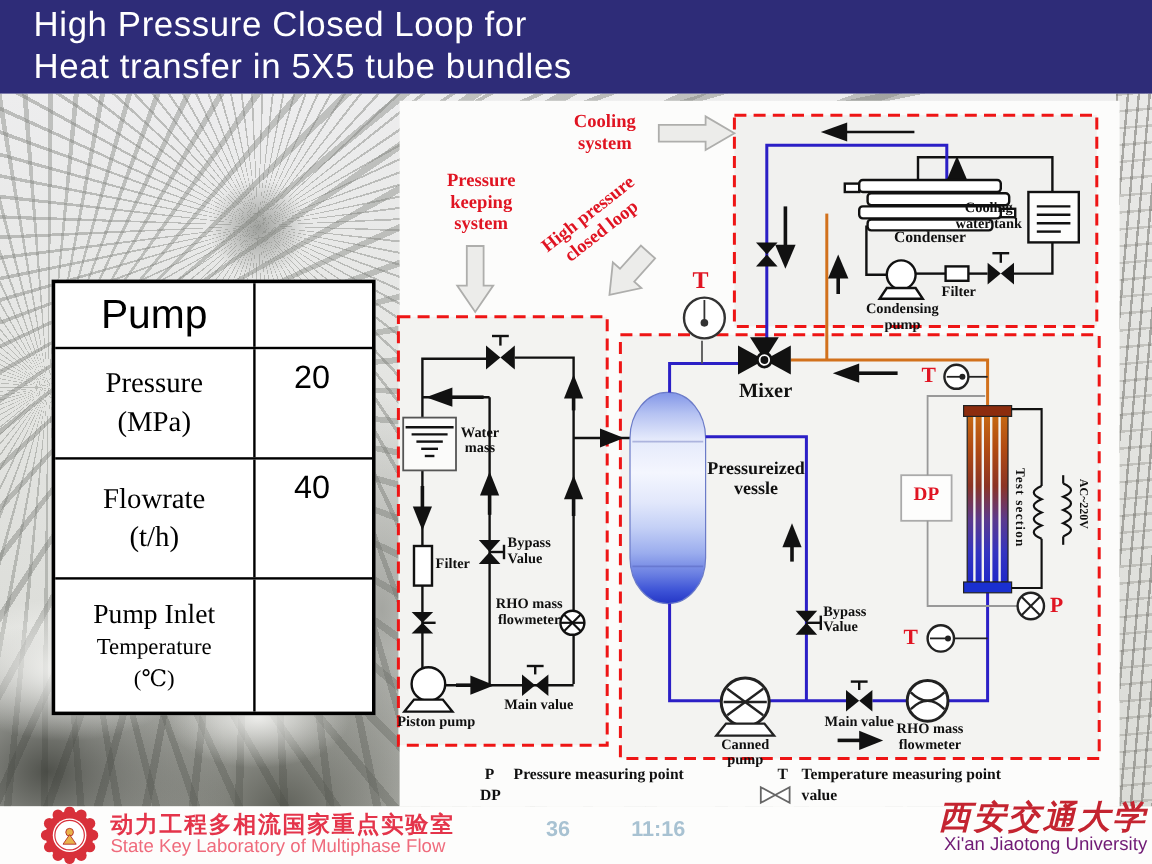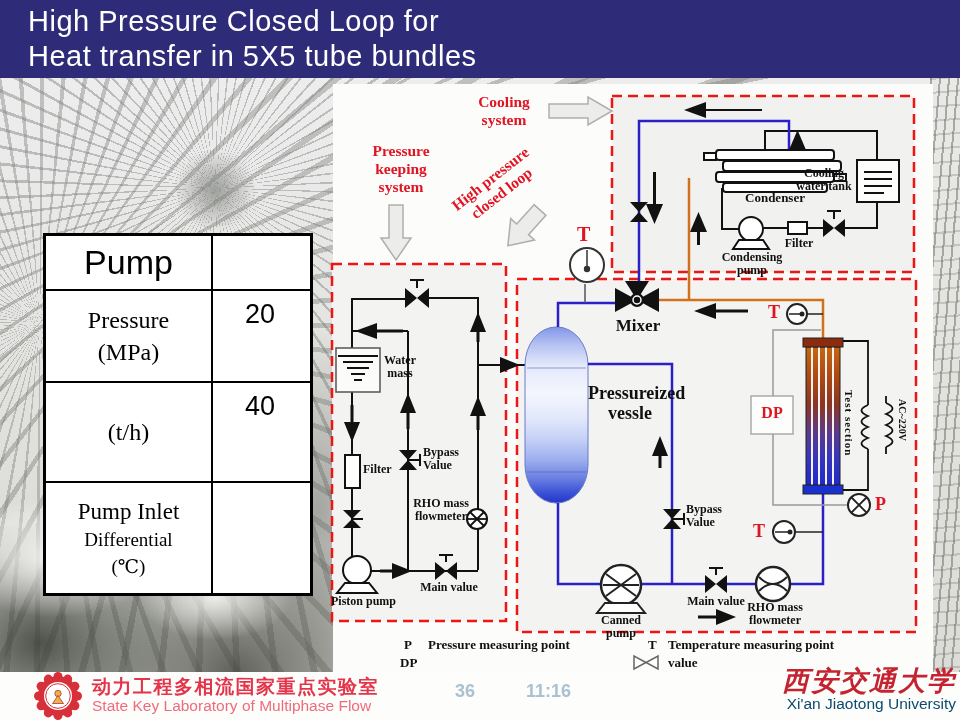--- a/index.html
+++ b/index.html
@@ -60,21 +60,21 @@
 
   
   .labcn{position:absolute;left:92px;top:674px;font-size:19px;font-weight:bold;color:#e4344a;
          font-family:"DejaVu Sans",sans-serif;letter-spacing:1.5px;white-space:nowrap;}
   .laben{position:absolute;left:92px;top:697px;font-size:15.5px;color:#ef6b7c;white-space:nowrap;}
   .pagenum{position:absolute;font-size:18px;font-weight:bold;color:#a8c2d2;}
   .univcn{position:absolute;left:760px;top:663px;width:196px;text-align:right;font-size:27px;
           font-style:italic;font-weight:bold;color:#c42430;
           font-family:"DejaVu Serif","Liberation Serif",serif;letter-spacing:2px;white-space:nowrap;}
   .univen{position:absolute;left:760px;top:695px;width:196px;text-align:right;font-size:15.5px;
-          color:#0c4a6e;white-space:nowrap;}
+          color:#701a75;white-space:nowrap;}
 </style>
 </head>
 <body>
 
 <div class="slide">
 
   <div class="photo"></div>
   <div class="photo-right"></div>
   <div class="panel"></div>
   <div class="footerbar"></div>
@@ -379,21 +379,21 @@
 mass</div>
   <div class="lbl" style="left:363px;top:463px;width:34px;font-size:12px;text-align:left;">Filter</div>
   <div class="lbl" style="left:423px;top:446px;width:44px;font-size:12px;text-align:left;">Bypass
 Value</div>
   <div class="lbl" style="left:412px;top:497px;width:58px;font-size:12px;">RHO mass
 flowmeter</div>
   <div class="lbl" style="left:420px;top:581px;width:58px;font-size:12px;">Main value</div>
   <div class="lbl" style="left:331px;top:595px;width:74px;font-size:12px;text-align:left;">Piston  pump</div>
 
   <div class="lbl" style="left:609px;top:316px;width:58px;font-size:17px;">Mixer</div>
-  <div class="lbl" style="left:588px;top:383px;width:84px;font-size:18px;">Pressureized
+  <div class="lbl" style="left:588px;top:383px;width:84px;font-size:15px;">Pressureized
 vessle</div>
   <div class="lbl" style="left:751px;top:404px;width:42px;font-size:16px;color:#e01422;">DP</div>
   <div class="lbl vert" style="left:843px;top:390px;font-size:11px;letter-spacing:1px;">Test section</div>
   <div class="lbl vert" style="left:897px;top:399px;font-size:10px;">AC~220V</div>
   <div class="lbl" style="left:686px;top:503px;width:46px;font-size:12px;text-align:left;">Bypass
 Value</div>
   <div class="lbl" style="left:592px;top:614px;width:58px;font-size:12px;">Canned
 pump</div>
   <div class="lbl" style="left:686px;top:595px;width:60px;font-size:12px;">Main value</div>
   <div class="lbl" style="left:744px;top:601px;width:62px;font-size:12px;">RHO mass
@@ -420,28 +420,29 @@
     </div>
     <div class="prow" style="height:90px;">
       <div class="pcell-l">
         <span class="plabel">Pressure</span>
         <span class="plabel">(MPa)</span>
       </div>
       <div class="pcell-r"><span class="pval" style="display:inline-block;">20</span></div>
     </div>
     <div class="prow" style="height:98px;">
       <div class="pcell-l">
+        <span class="plabel">Flowrate</span>
         <span class="plabel">(t/h)</span>
       </div>
       <div class="pcell-r"><span class="pval" style="display:inline-block;">40</span></div>
     </div>
     <div class="prow" style="height:110px;">
       <div class="pcell-l">
         <span class="plabel" style="font-size:23px;">Pump Inlet</span>
-        <span class="plabel2">Differential</span>
+        <span class="plabel2">Temperature</span>
         <span class="plabel2">(℃)</span>
       </div>
     </div>
   </div>
 
   <svg class="abs" style="left:34px;top:672px;" width="48" height="48" viewBox="0 0 48 48">
     <g fill="#d8303a">
       <circle cx="24" cy="4.5" r="4.5"></circle>
         <circle cx="33.7" cy="7.1" r="4.5"></circle>
         <circle cx="40.9" cy="14.2" r="4.5"></circle>

